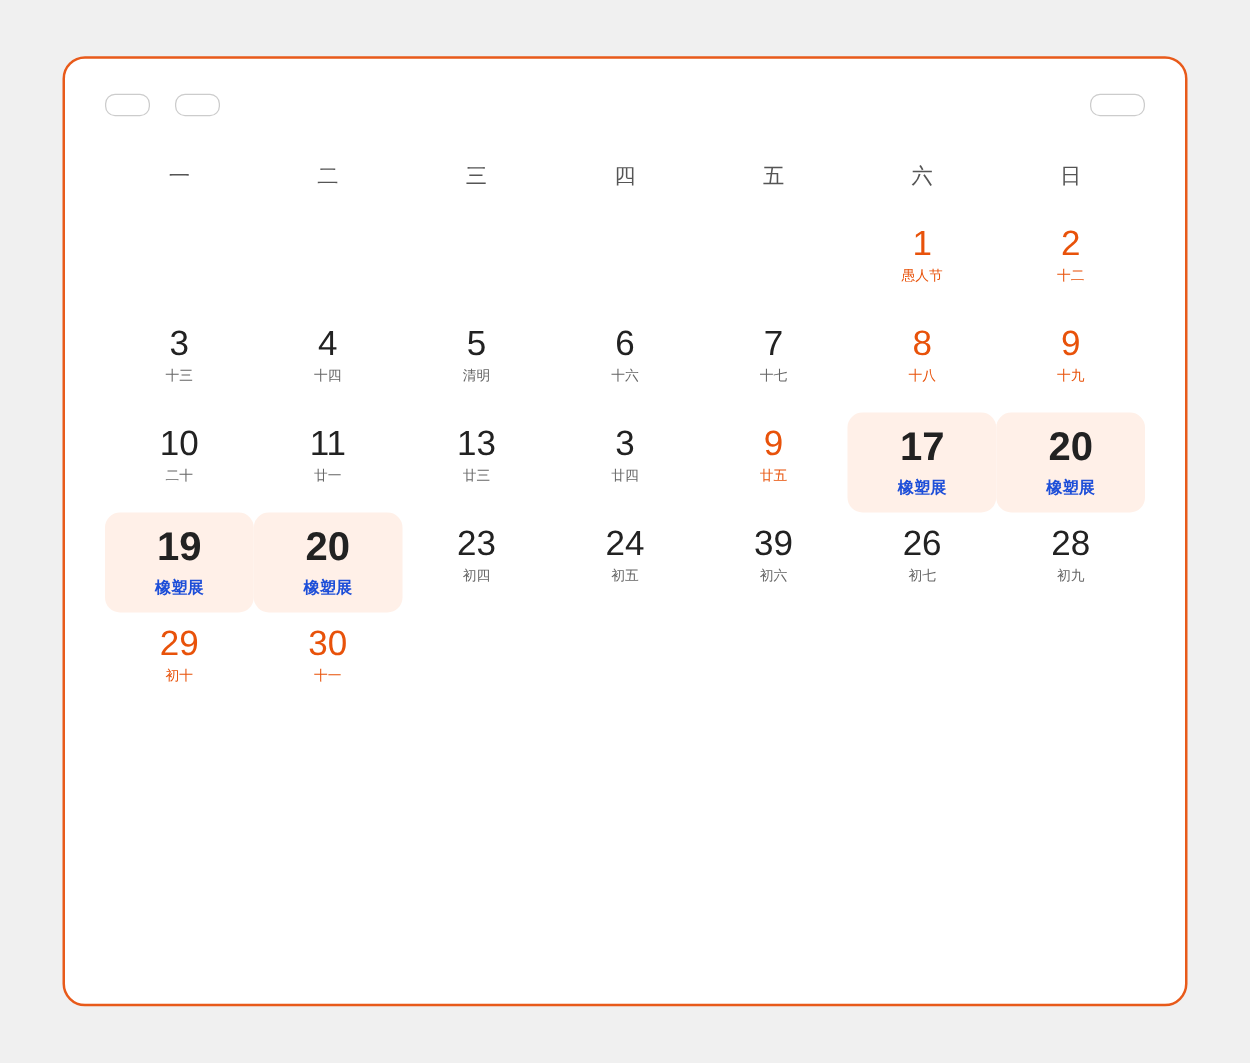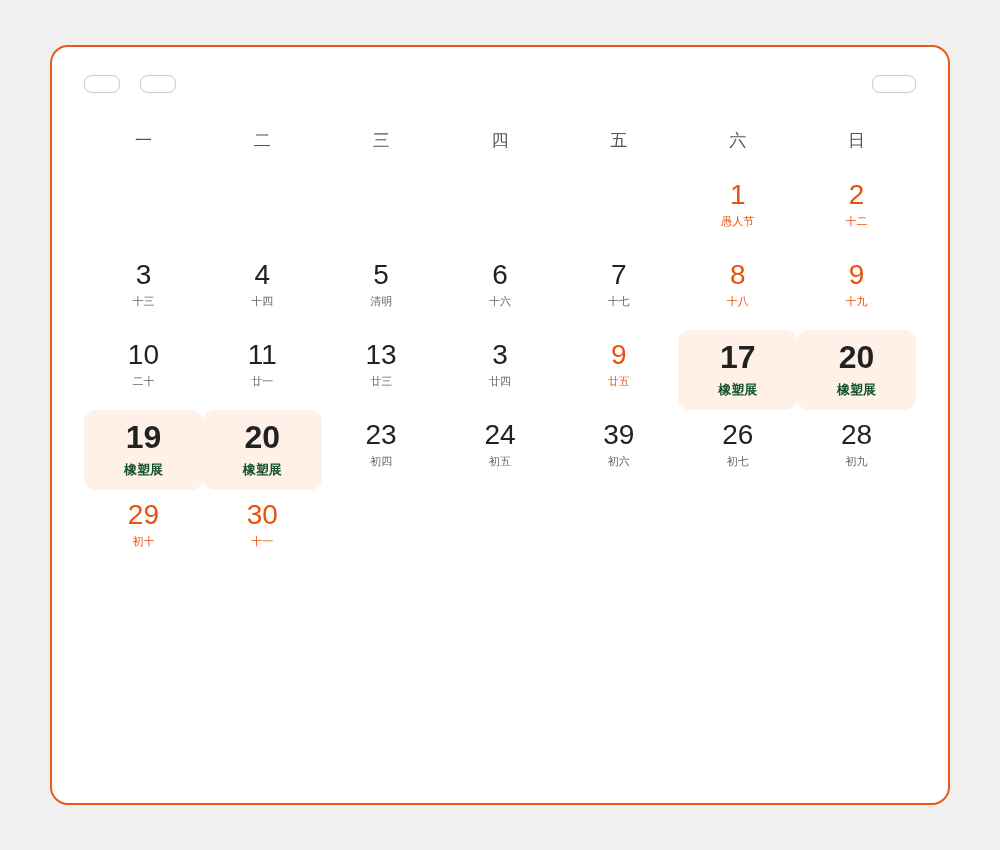--- a/index.html
+++ b/index.html
@@ -101,21 +101,21 @@
     .day-num.red { color: #e8520a; }
     .day-num.bold { font-weight: bold; font-size: 32px; }
     .day-sub {
       font-size: 11px;
       color: #666;
       line-height: 1.2;
     }
     .day-sub.red { color: #e8520a; }
     .event-tag {
       font-size: 13px;
-      color: #14532d;
+      color: #1d4ed8;
       font-weight: bold;
       margin-top: 2px;
     }
     .empty-cell {
       min-height: 80px;
     }
   </style>
 </head>
 <body>
 

